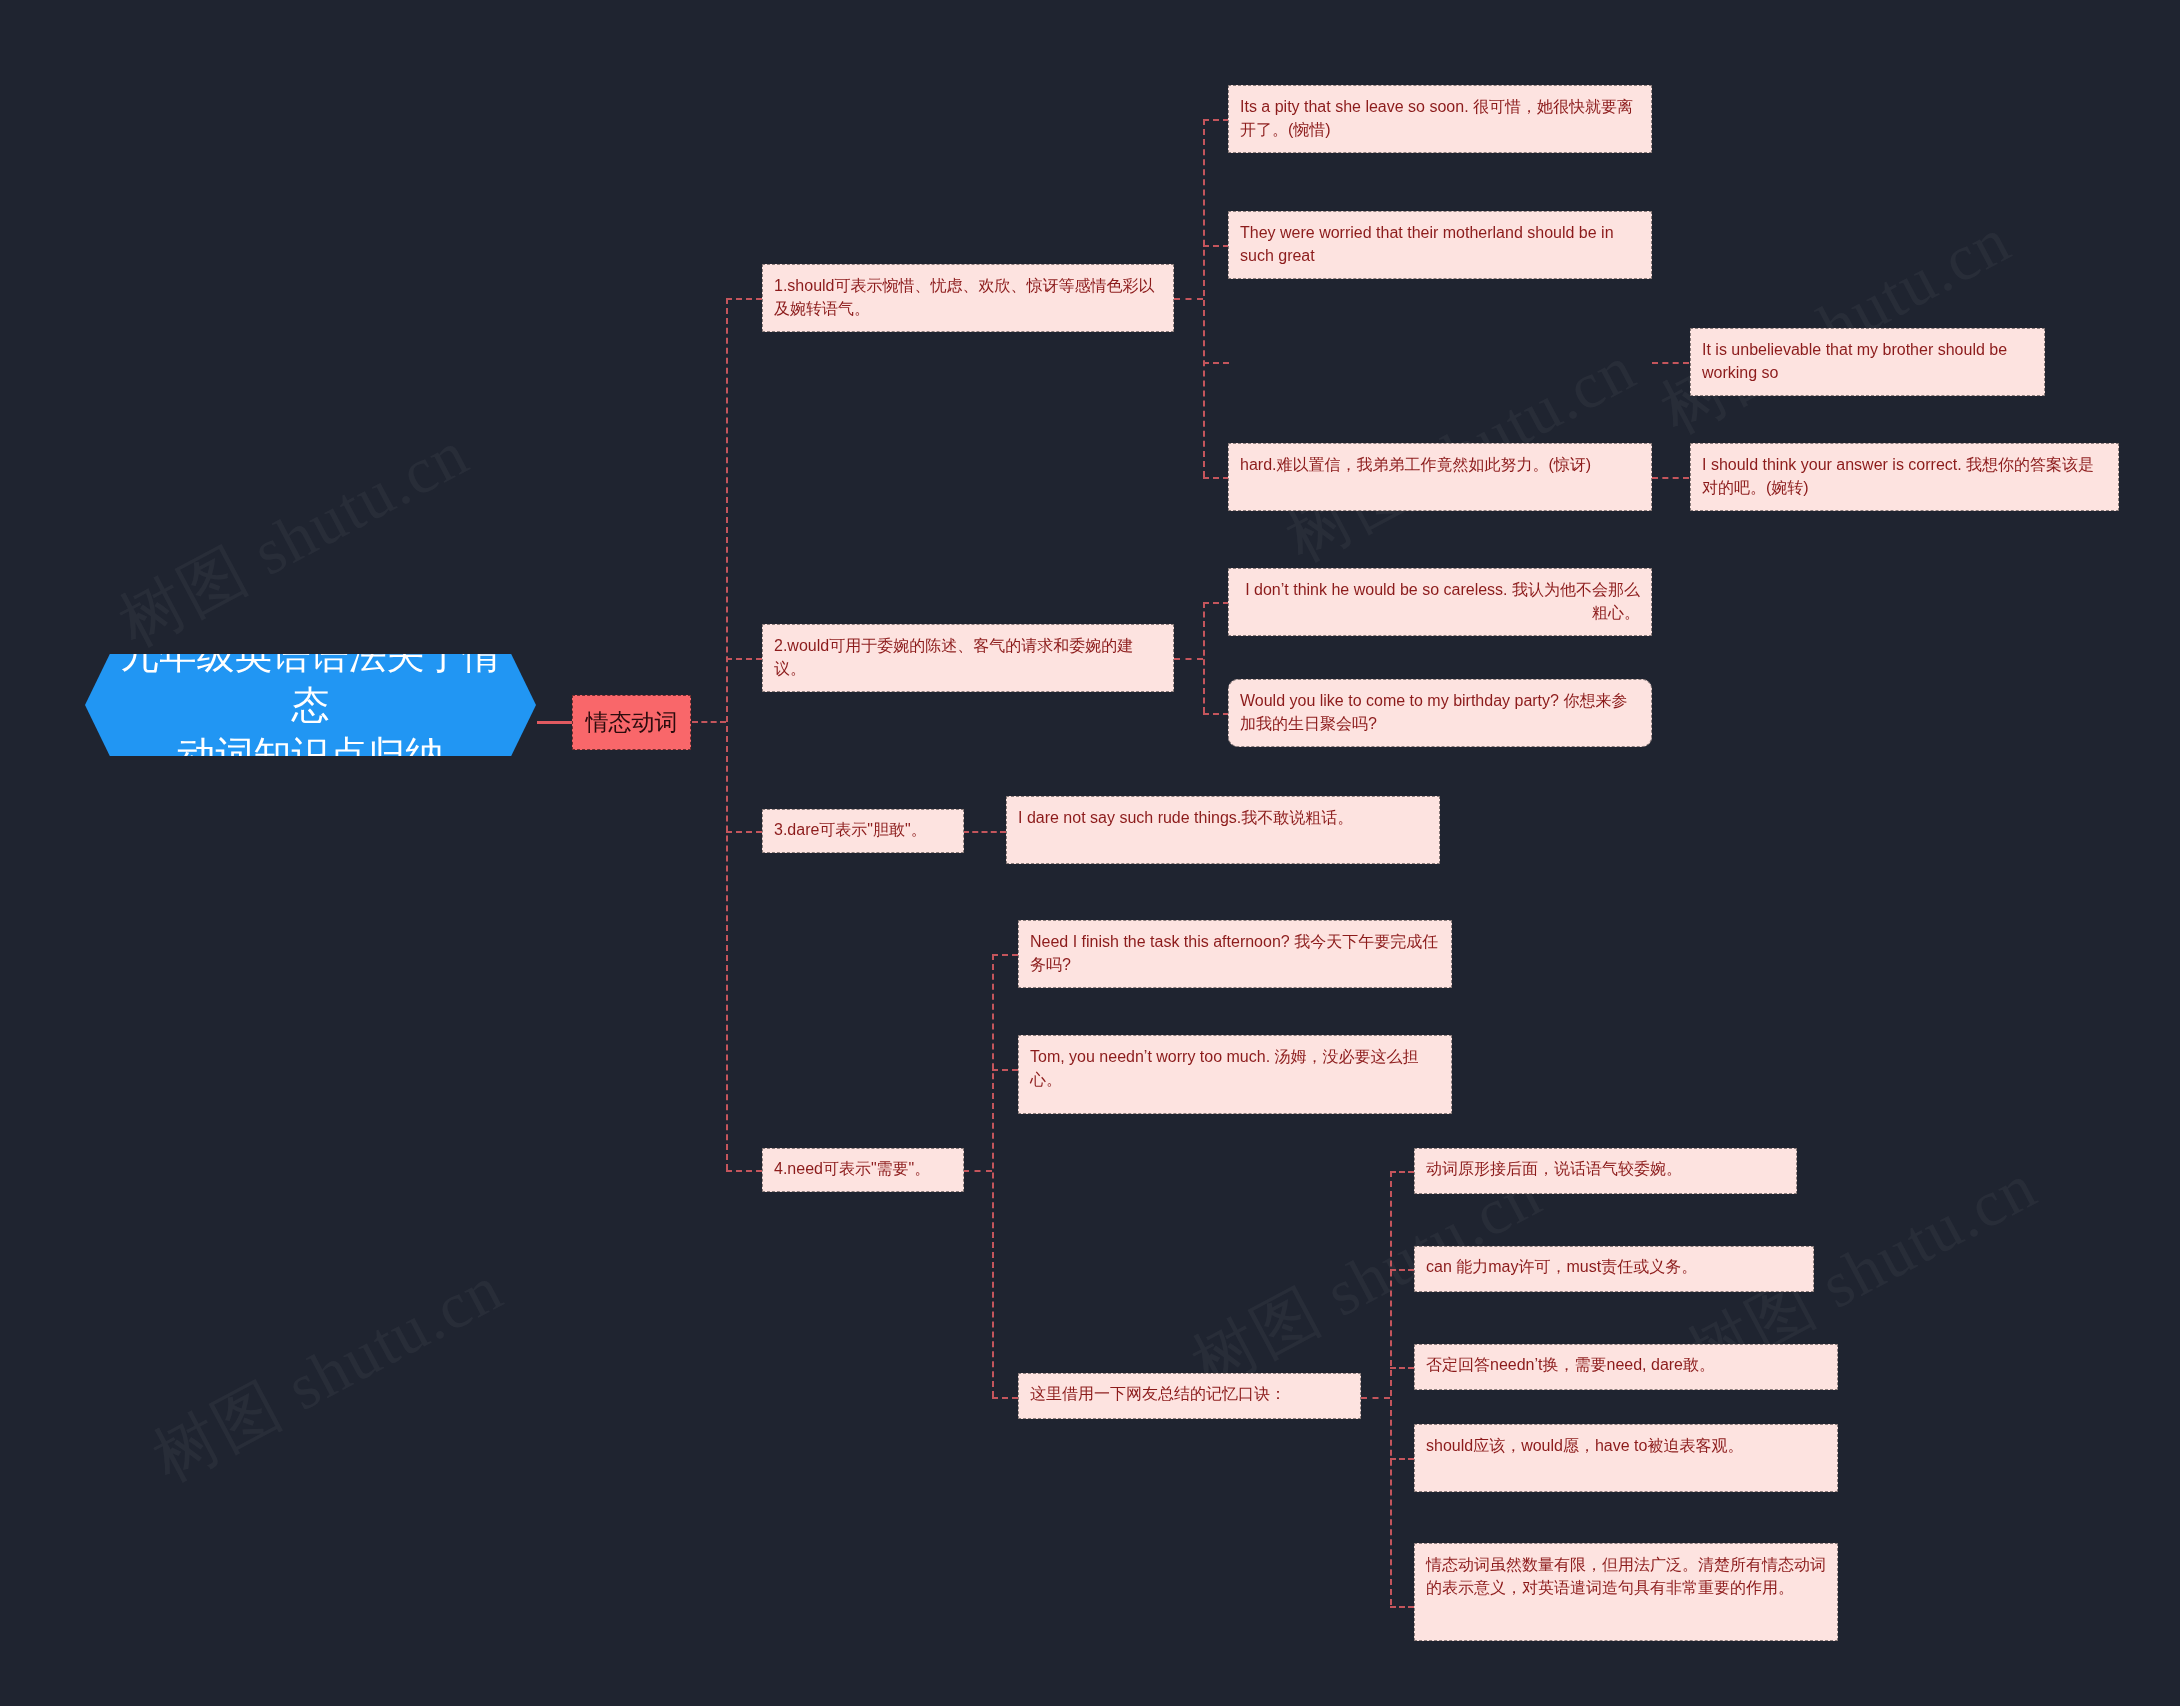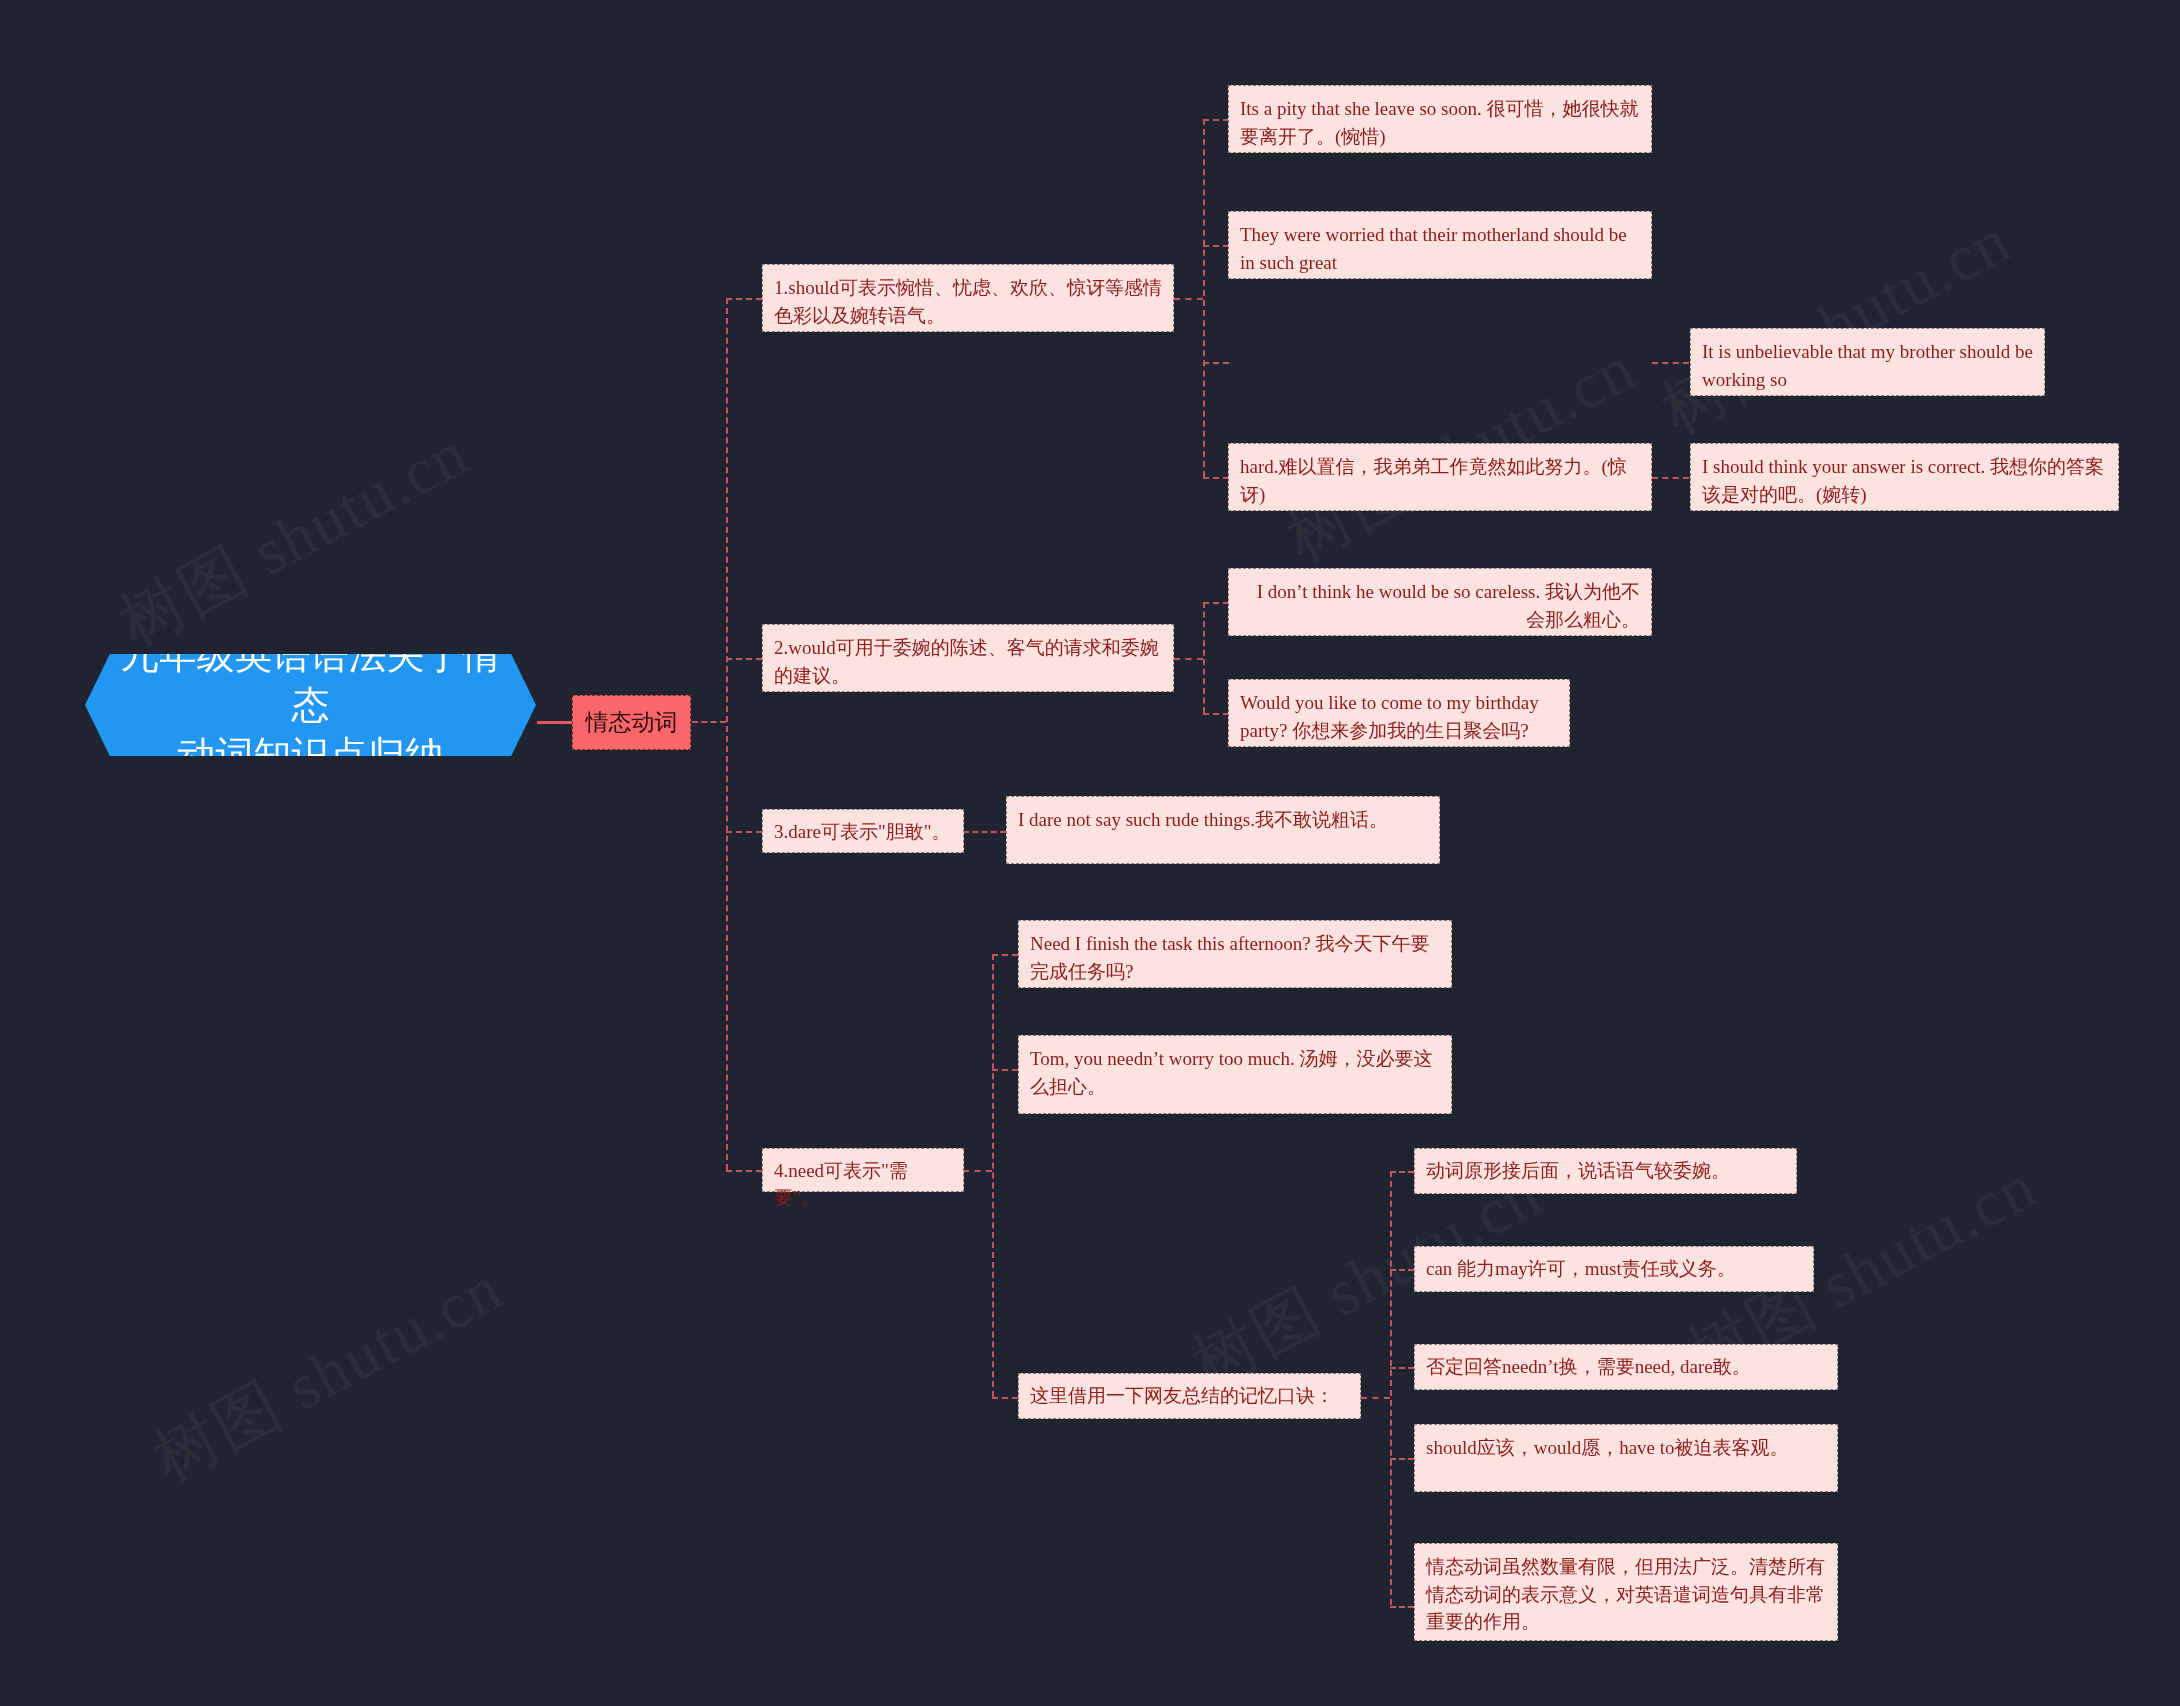--- a/index.html
+++ b/index.html
@@ -54,28 +54,27 @@
     outline:1.7px dashed rgba(0,0,0,0.55);
     outline-offset:-1.7px;
     box-sizing:border-box;
   }
 
   
   .node{
     position:absolute;
     background:#fde3e0;
     color:#8c1b1b;
-    font-size:19px;
+    font-size:16px;
     line-height:1.45;
     padding:10.2px 12px 11px 12px;
     box-sizing:border-box;
     outline:1.7px dashed rgba(0,0,0,0.45);
     outline-offset:-1.7px;
     word-break:break-word;
-    font-family:Liberation Serif, serif;
   }
 
   
   .vline{
     position:absolute;
     width:0;
     border-left:2.6px dashed #c4555c;
   }
   .hline{
     position:absolute;
@@ -152,21 +151,21 @@
   <div class="node" style="left:1228px;top:85px;width:424px;height:68px;">Its a pity that she leave so soon. 很可惜，她很快就要离开了。(惋惜)</div>
   <div class="node" style="left:1228px;top:211px;width:424px;height:68px;">They were worried that their motherland should be in such great</div>
   <div class="node" style="left:1228px;top:443px;width:424px;height:68px;">hard.难以置信，我弟弟工作竟然如此努力。(惊讶)</div>
 
   <div class="node" style="left:1690px;top:328px;width:355px;height:68px;">It is unbelievable that my brother should be working so</div>
   <div class="node" style="left:1690px;top:443px;width:429px;height:68px;">I should think your answer is correct. 我想你的答案该是对的吧。(婉转)</div>
 
   <div class="node" style="left:762px;top:624px;width:412px;height:68px;">2.would可用于委婉的陈述、客气的请求和委婉的建议。</div>
 
   <div class="node" style="left:1228px;top:568px;width:424px;height:68px;text-align:right;">I don’t think he would be so careless. 我认为他不会那么粗心。</div>
-  <div class="node" style="left:1228px;top:679px;width:342px;height:68px;">Would you like to come to my birthday party? 你想来参加我的生日聚会吗?</div>
+  <div class="node" style="left:1228px;top:679px;width:424px;height:68px;border-radius:10px;">Would you like to come to my birthday party? 你想来参加我的生日聚会吗?</div>
 
   <div class="node" style="left:762px;top:809px;width:202px;height:44px;padding-top:8.5px;">3.dare可表示"胆敢"。</div>
 
   <div class="node" style="left:1006px;top:796px;width:434px;height:68px;">I dare not say such rude things.我不敢说粗话。</div>
 
   <div class="node" style="left:762px;top:1148px;width:202px;height:44px;padding-top:8.5px;">4.need可表示"需要"。</div>
 
   <div class="node" style="left:1018px;top:920px;width:434px;height:68px;">Need I finish the task this afternoon? 我今天下午要完成任务吗?</div>
   <div class="node" style="left:1018px;top:1035px;width:434px;height:79px;">Tom, you needn’t worry too much. 汤姆，没必要这么担心。</div>
   <div class="node" style="left:1018px;top:1373px;width:343px;height:46px;padding-top:9.4px;">这里借用一下网友总结的记忆口诀：</div>

